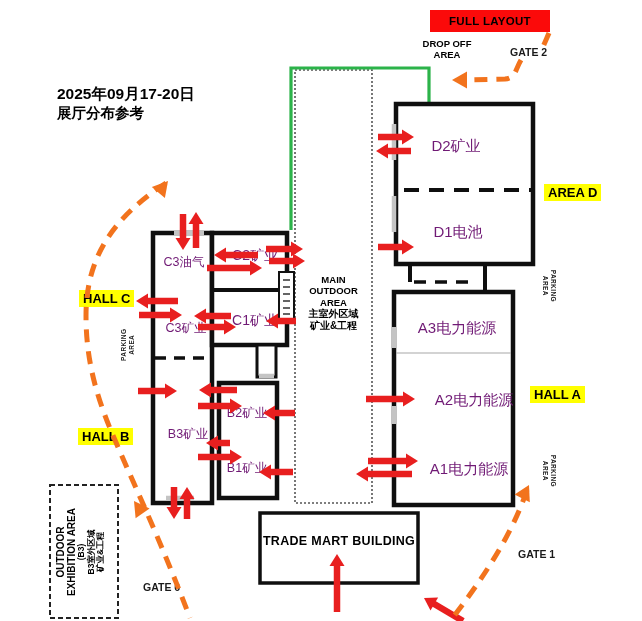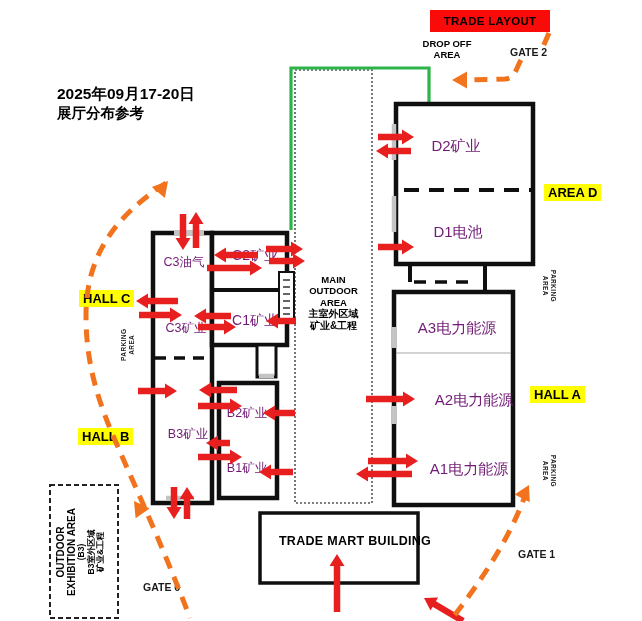--- a/index.html
+++ b/index.html
@@ -78,21 +78,21 @@
 
   <path d="M394,124 V160 M394,196 V232 M394,327 V348 M394,406 V424 M174,233 H204 M166,498 H194 M259,376 H274" fill="none" stroke="#c4c4c4" stroke-width="4.5"></path>
 </svg>
 
 <div class="txt title" style="left:57px;top:84px;">
   <div>2025年09月17-20日</div>
   <div class="t2">展厅分布参考</div>
 </div>
 
 <div class="txt banner" style="left:430px;top:10px;">
-  <span>TRADE LAYOUT</span>
+  <span>FULL LAYOUT</span>
 </div>
 
 <div class="txt smallbold" style="left:412px;top:39px;width:70px;">
   <div>DROP OFF</div>
   <div>AREA</div>
 </div>
 
 <div class="txt gate" style="left:510px;top:46px;">GATE 2</div>
 <div class="txt gate" style="left:518px;top:548px;">GATE 1</div>
 <div class="txt gate" style="left:143px;top:581px;">GATE 6</div>
@@ -116,21 +116,21 @@
 <div class="txt zone fs12" style="left:220px;top:460px;width:54px;">B1矿业</div>
 
 <div class="txt outdoor-lbl" style="left:295px;top:274px;width:77px;">
   <div>MAIN</div>
   <div>OUTDOOR</div>
   <div>AREA</div>
   <div class="cjk">主室外区域</div>
   <div class="cjk">矿业&amp;工程</div>
 </div>
 
-<div class="txt tm-lbl" style="left:262px;top:534px;width:154px;padding-left:16px;">TRADE MART BUILDING</div>
+<div class="txt tm-lbl" style="left:262px;top:534px;width:154px;">TRADE MART BUILDING</div>
 
 <div class="txt oea rot-90" style="left:19px;top:523px;">
   <div>OUTDOOR</div>
   <div>EXHIBITION AREA</div>
   <div class="s">(B3)</div>
   <div class="s">B3室外区域</div>
   <div class="s">矿业&amp;工程</div>
 </div>
 
 <div class="txt vtext rot90" style="left:523px;top:278px;">

